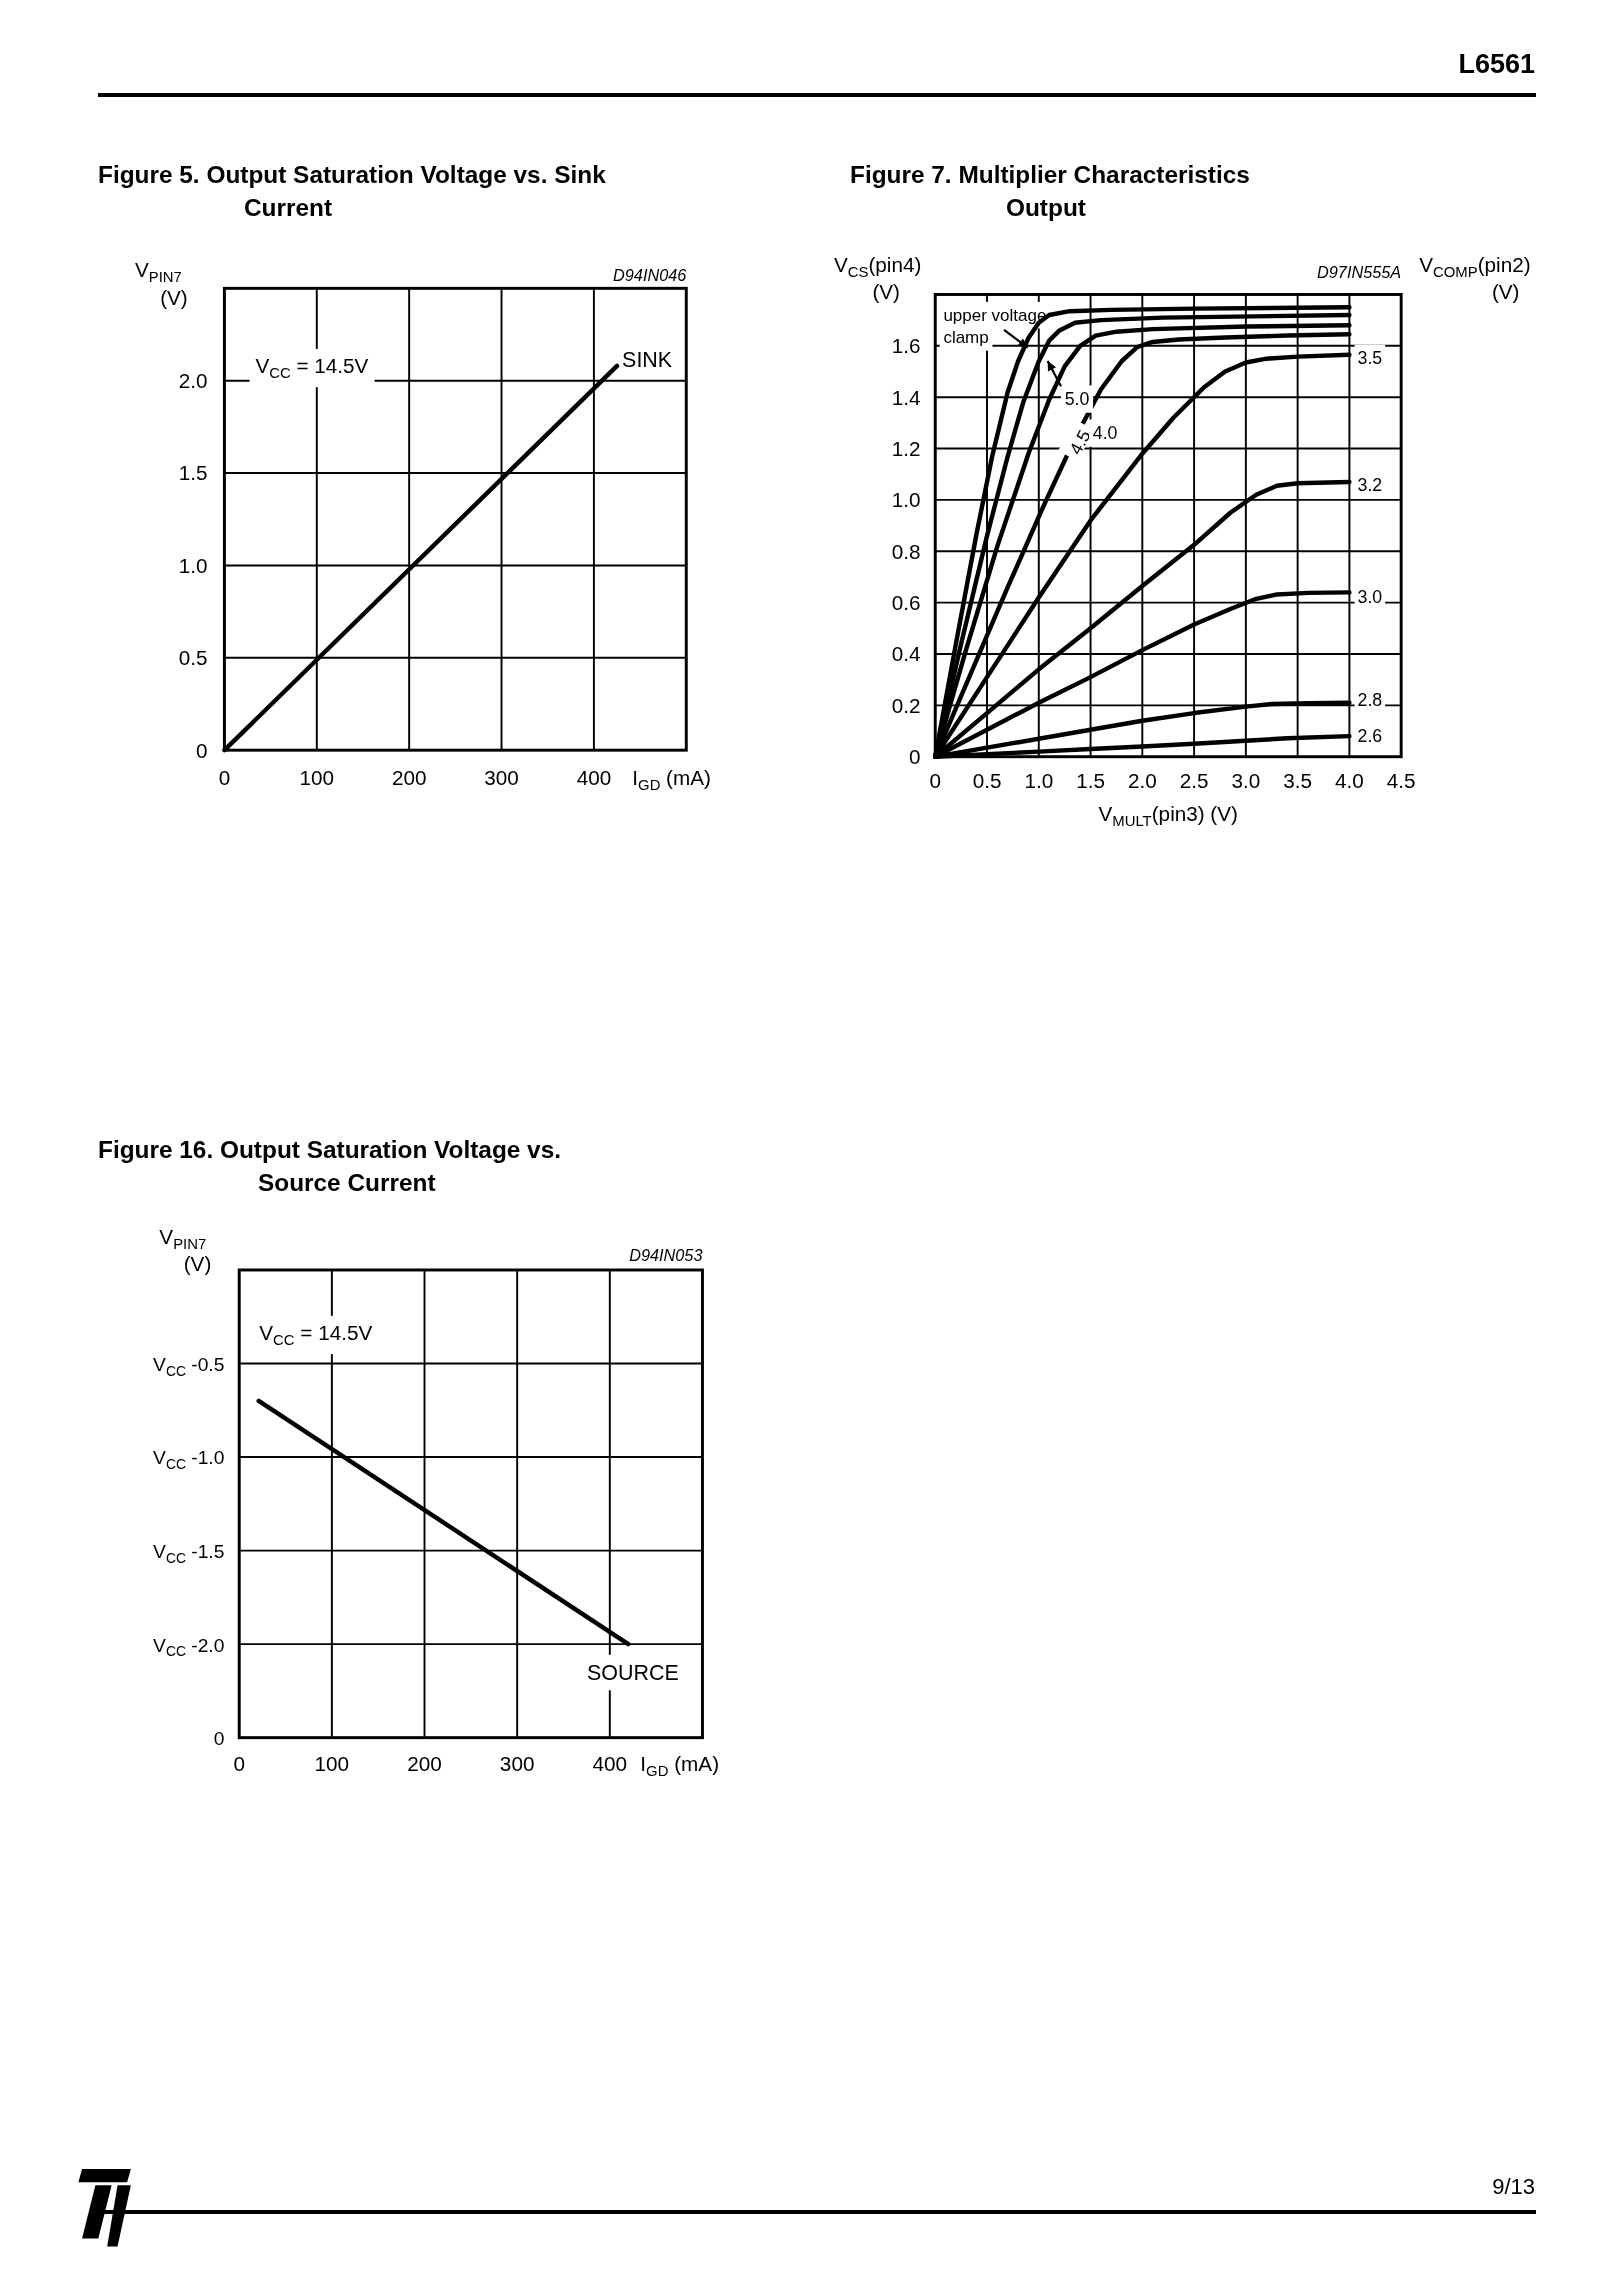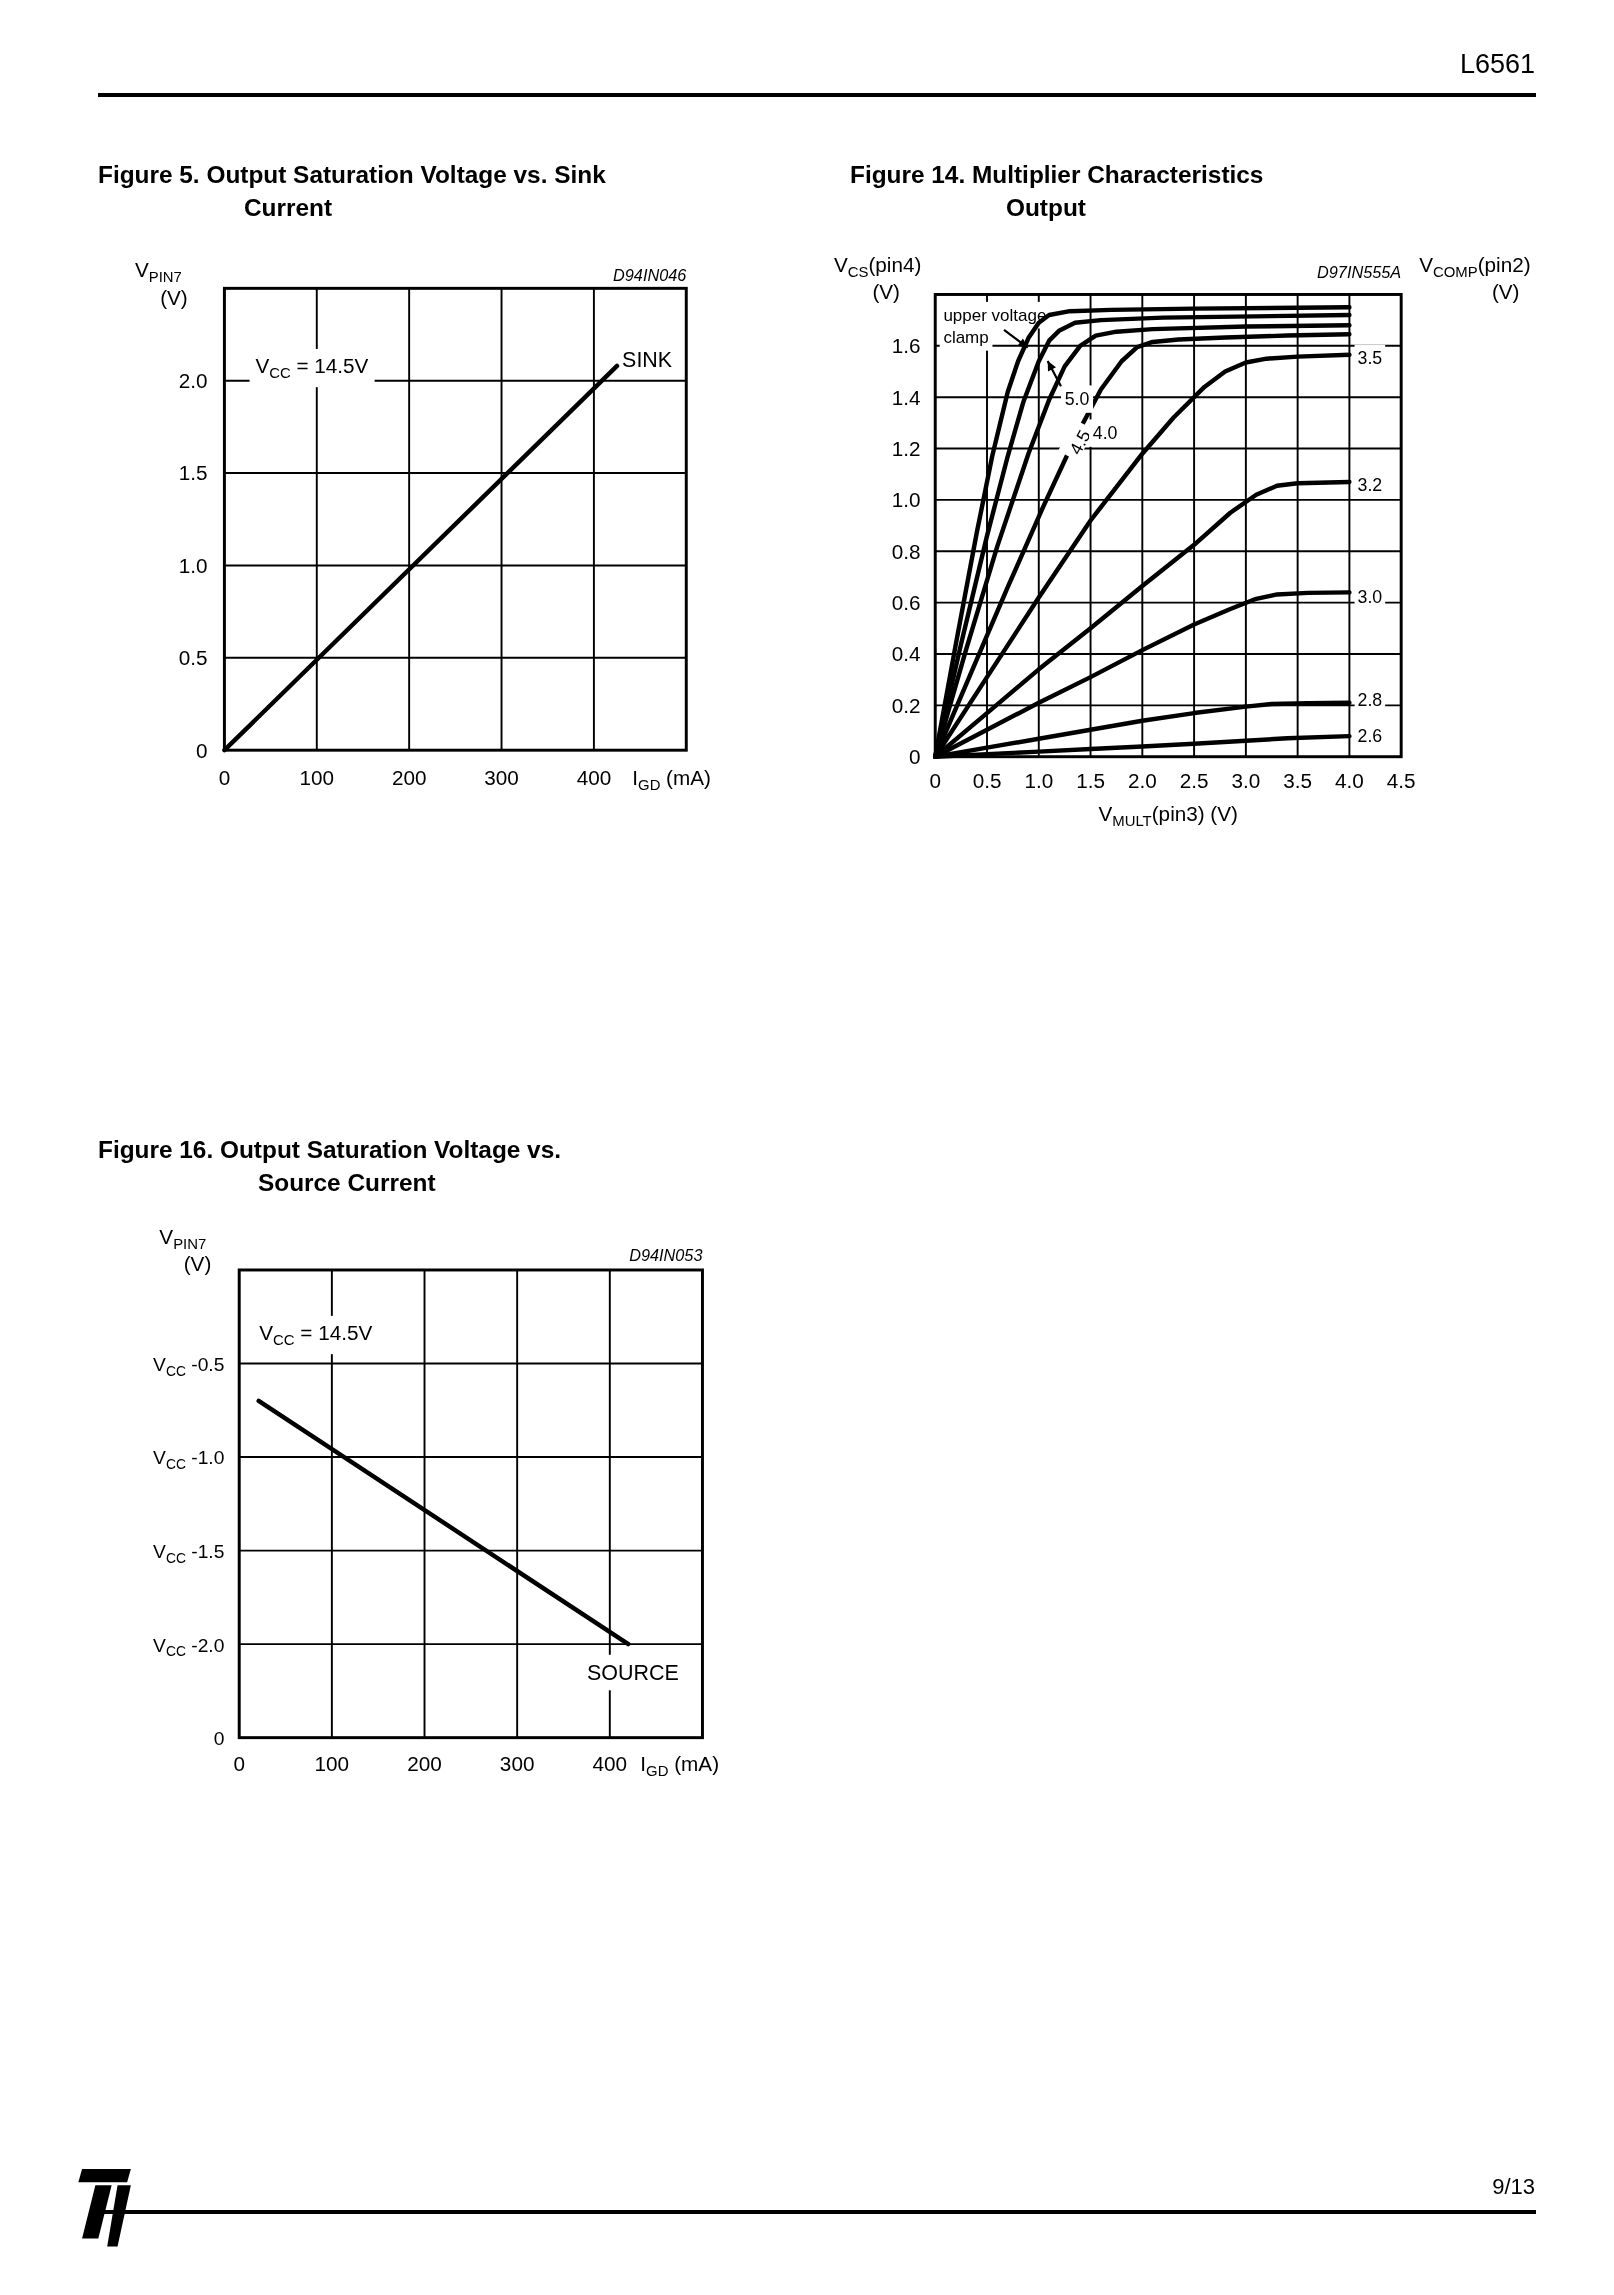--- a/index.html
+++ b/index.html
@@ -1,19 +1,19 @@
 <!DOCTYPE html>
 <html style="font-size:12px"><head>
 <meta charset="utf-8">
 <style>
   html,body{margin:0;padding:0;background:#ffffff;}
   body{width:1614px;height:2295px;position:relative;overflow:hidden;
        font-family:"Liberation Sans","DejaVu Sans",sans-serif;color:#000;}
   .abs{position:absolute;}
-  .doc-id{left:1405px;top:49px;width:130px;text-align:right;font-size:27px;font-weight:normal;}
+  .doc-id{left:1405px;top:49px;width:130px;text-align:right;font-size:27px;font-weight:bold;}
   .rule{background:#000;height:3.7px;}
   .rule-top{left:98px;top:93px;width:1438px;}
   .rule-bottom{left:98px;top:2210px;width:1438px;}
   .fig-title{font-size:24.4px;font-weight:bold;white-space:nowrap;}
   .t15-1{left:98px;top:161px;}
   .t15-2{left:244px;top:194px;}
   .t17-1{left:850px;top:161px;}
   .t17-2{left:1006px;top:194px;}
   .t16-1{left:98px;top:1136px;}
   .t16-2{left:258px;top:1169px;}
@@ -26,21 +26,21 @@
 </style>
 </head>
 <body>
 
 <div class="page">
   <div class="abs doc-id">L6561</div>
   <div class="abs rule rule-top"></div>
 
   <div class="abs fig-title t15-1">Figure 5. Output Saturation Voltage vs. Sink</div>
   <div class="abs fig-title t15-2">Current</div>
-  <div class="abs fig-title t17-1">Figure 14. Multiplier Characteristics</div>
+  <div class="abs fig-title t17-1">Figure 7. Multiplier Characteristics</div>
   <div class="abs fig-title t17-2">Output</div>
 
   <svg id="fig15" class="abs c15" width="695" height="569" viewBox="0 0 940 770">
       <g>
         <line x1="308" y1="60" x2="308" y2="685" stroke="#000" stroke-width="2.6"></line>
         <line x1="433" y1="60" x2="433" y2="685" stroke="#000" stroke-width="2.6"></line>
         <line x1="558" y1="60" x2="558" y2="685" stroke="#000" stroke-width="2.6"></line>
         <line x1="683" y1="60" x2="683" y2="685" stroke="#000" stroke-width="2.6"></line>
         <line x1="183" y1="560" x2="808" y2="560" stroke="#000" stroke-width="2.6"></line>
         <line x1="183" y1="435" x2="808" y2="435" stroke="#000" stroke-width="2.6"></line>

